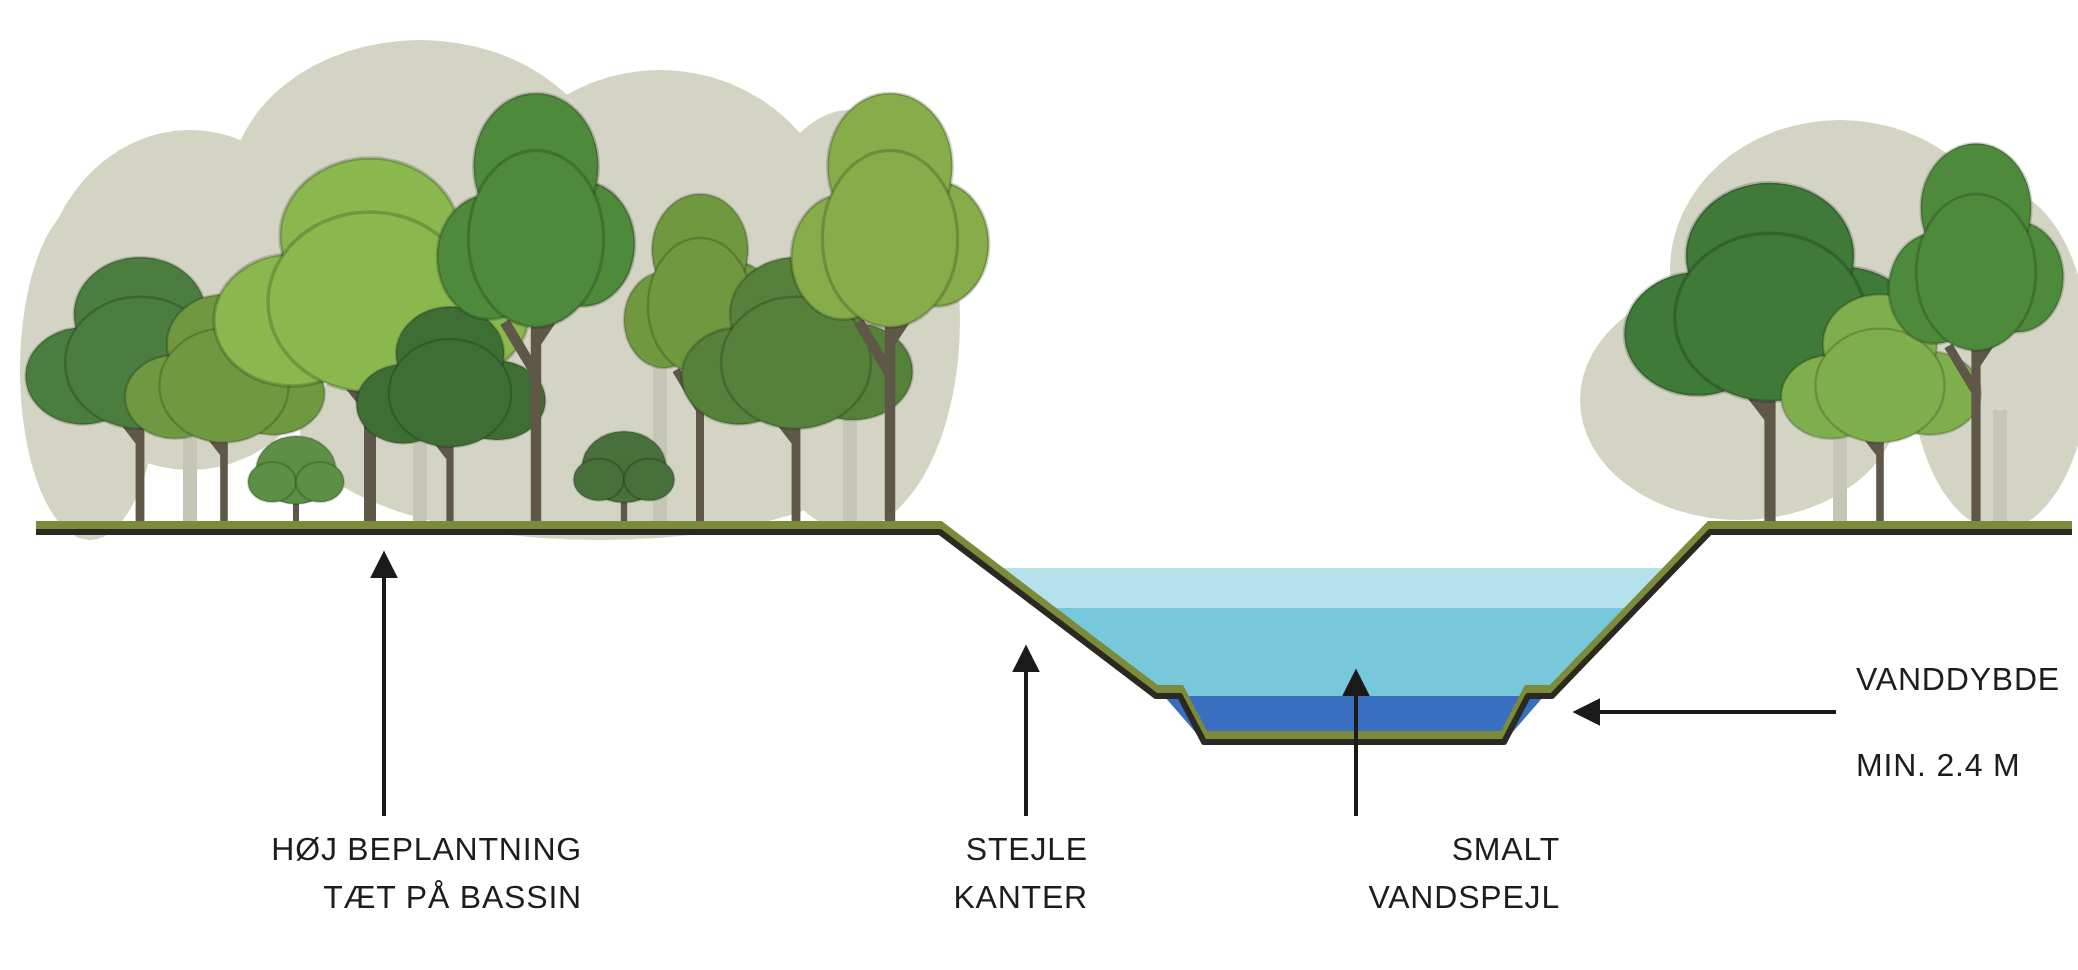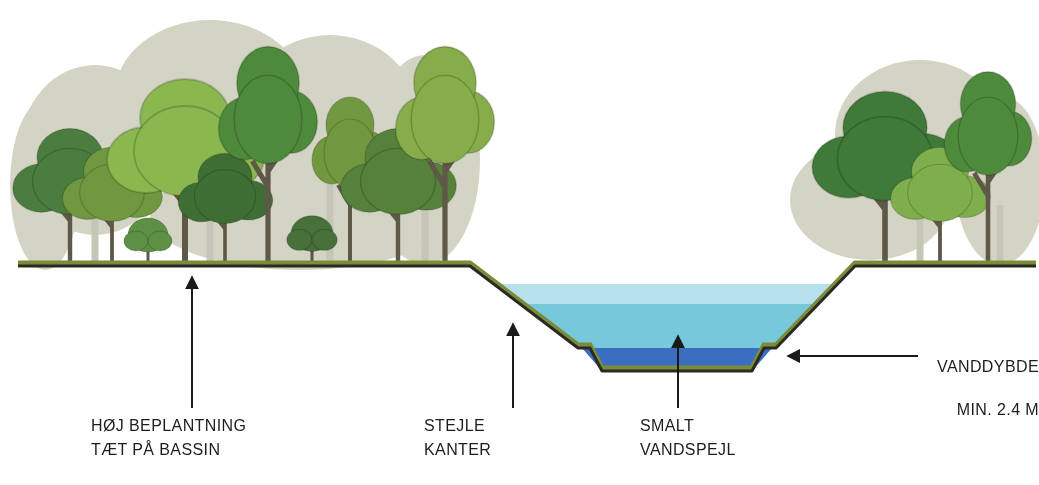--- a/index.html
+++ b/index.html
@@ -11,28 +11,28 @@
     overflow: hidden;
     font-family: "Liberation Sans", sans-serif;
   }
   .scene-svg { position: absolute; inset: 0; }
   .label {
     position: absolute;
     color: #1d1d1b;
     font-size: 16px;
     font-weight: 400;
     letter-spacing: 0.4px;
-    text-align: left;
+    text-align: right;
   }
   .label .line { height: 18px; line-height: 18px; white-space: nowrap; }
   .label .l2 { margin-top: 6px; }
   .label-planting { left: 91px;  top: 417px; width: 200px; }
   .label-edges    { left: 424px; top: 417px; width: 120px; }
   .label-surface  { left: 640px; top: 417px; width: 140px; }
-  .label-depth    { left: 928px; top: 332px; width: 111px; text-align: right; margin-top: 26px; }
+  .label-depth    { left: 928px; top: 332px; width: 111px; text-align: left; }
   .label-depth .l2 { margin-top: 25px; }
 </style>
 </head>
 <body>
 
 <div class="stage">
 
   <svg class="scene-svg" viewBox="0 0 1039 485" width="1039" height="485">
     <defs>
       <marker id="arrowhead" viewBox="0 0 10 10" refX="8" refY="5" markerWidth="7" markerHeight="7" orient="auto-start-reverse">

